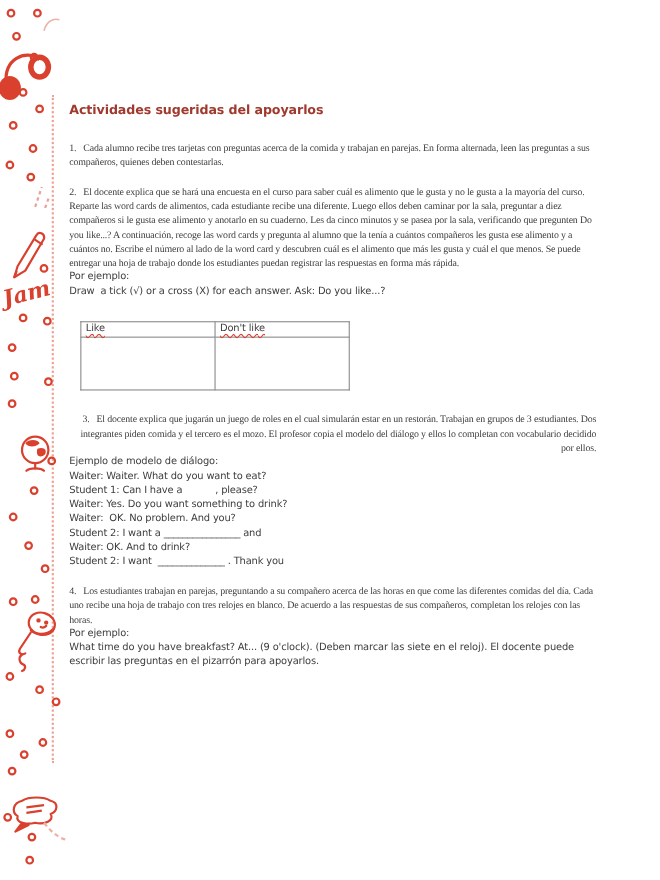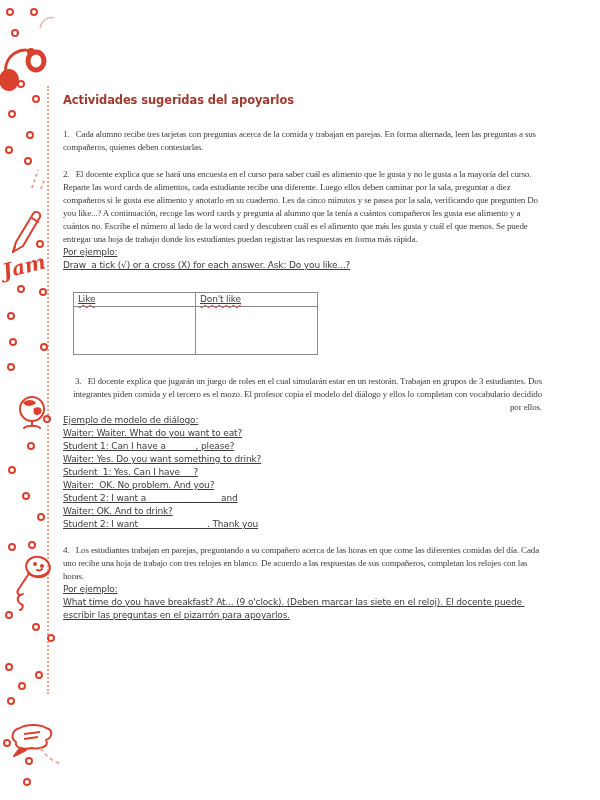--- a/index.html
+++ b/index.html
@@ -21,30 +21,30 @@
   .content{
     position:absolute;left:63px;top:94px;width:479px;
     color:#3d3d3d;font-size:9px;line-height:13px;letter-spacing:-0.15px;
   }
   .content p{margin:0;white-space:pre-wrap;font-family:Liberation Serif, serif;}
   h1.title{
     margin:0 0 21px 0;font-size:11.5px;line-height:13px;font-weight:bold;
     color:#a03a2e;letter-spacing:-0.1px;
   }
   .para-gap{margin-bottom:14px !important;}
-  .line{white-space:pre-wrap;text-decoration:underline;}
+  .line{white-space:pre-wrap;}
   table.like-table{
     border-collapse:collapse;margin:20px 0 0 10px;width:245px;
     table-layout:fixed;
   }
   table.like-table th, table.like-table td{
     border:1px solid #8a8a8a;padding:0 0 0 4px;font-weight:normal;
     text-align:left;font-size:9px;vertical-align:top;
   }
-  table.like-table th{height:13px;line-height:12px;text-decoration:underline;}
+  table.like-table th{height:13px;line-height:12px;}
   table.like-table td{height:47px;}
   .squiggle{
     text-decoration:underline;
     text-decoration-style:wavy;
     text-decoration-color:#d9412e;
     text-decoration-thickness:1px;
     text-underline-offset:2px;
   }
   .block-3{margin-top:20px !important;text-align:right;}
   .block-4{margin-top:13px !important;}
@@ -175,21 +175,20 @@
           <td></td>
         </tr>
       </tbody>
     </table>
 
     <p class="block-3">3.   El docente explica que jugarán un juego de roles en el cual simularán estar en un restorán. Trabajan en grupos de 3 estudiantes. Dos integrantes piden comida y el tercero es el mozo. El profesor copia el modelo del diálogo y ellos lo completan con vocabulario decidido por ellos.</p>
     <div class="line">Ejemplo de modelo de diálogo:</div>
     <div class="line">Waiter: Waiter. What do you want to eat?</div>
     <div class="line">Student 1: Can I have a           , please?</div>
     <div class="line">Waiter: Yes. Do you want something to drink?</div>
-    <div class="line">Student  1: Yes. Can I have     ?</div>
     <div class="line">Waiter:  OK. No problem. And you?</div>
     <div class="line">Student 2: I want a ________________ and</div>
     <div class="line">Waiter: OK. And to drink?</div>
     <div class="line">Student 2: I want  ______________ . Thank you</div>
 
     <p class="block-4">4.   Los estudiantes trabajan en parejas, preguntando a su compañero acerca de las horas en que come las diferentes comidas del día. Cada uno recibe una hoja de trabajo con tres relojes en blanco. De acuerdo a las respuestas de sus compañeros, completan los relojes con las horas.</p>
     <div class="line">Por ejemplo:</div>
     <div class="line">What time do you have breakfast? At... (9 o'clock). (Deben marcar las siete en el reloj). El docente puede escribir las preguntas en el pizarrón para apoyarlos.</div>
 
   </div>

